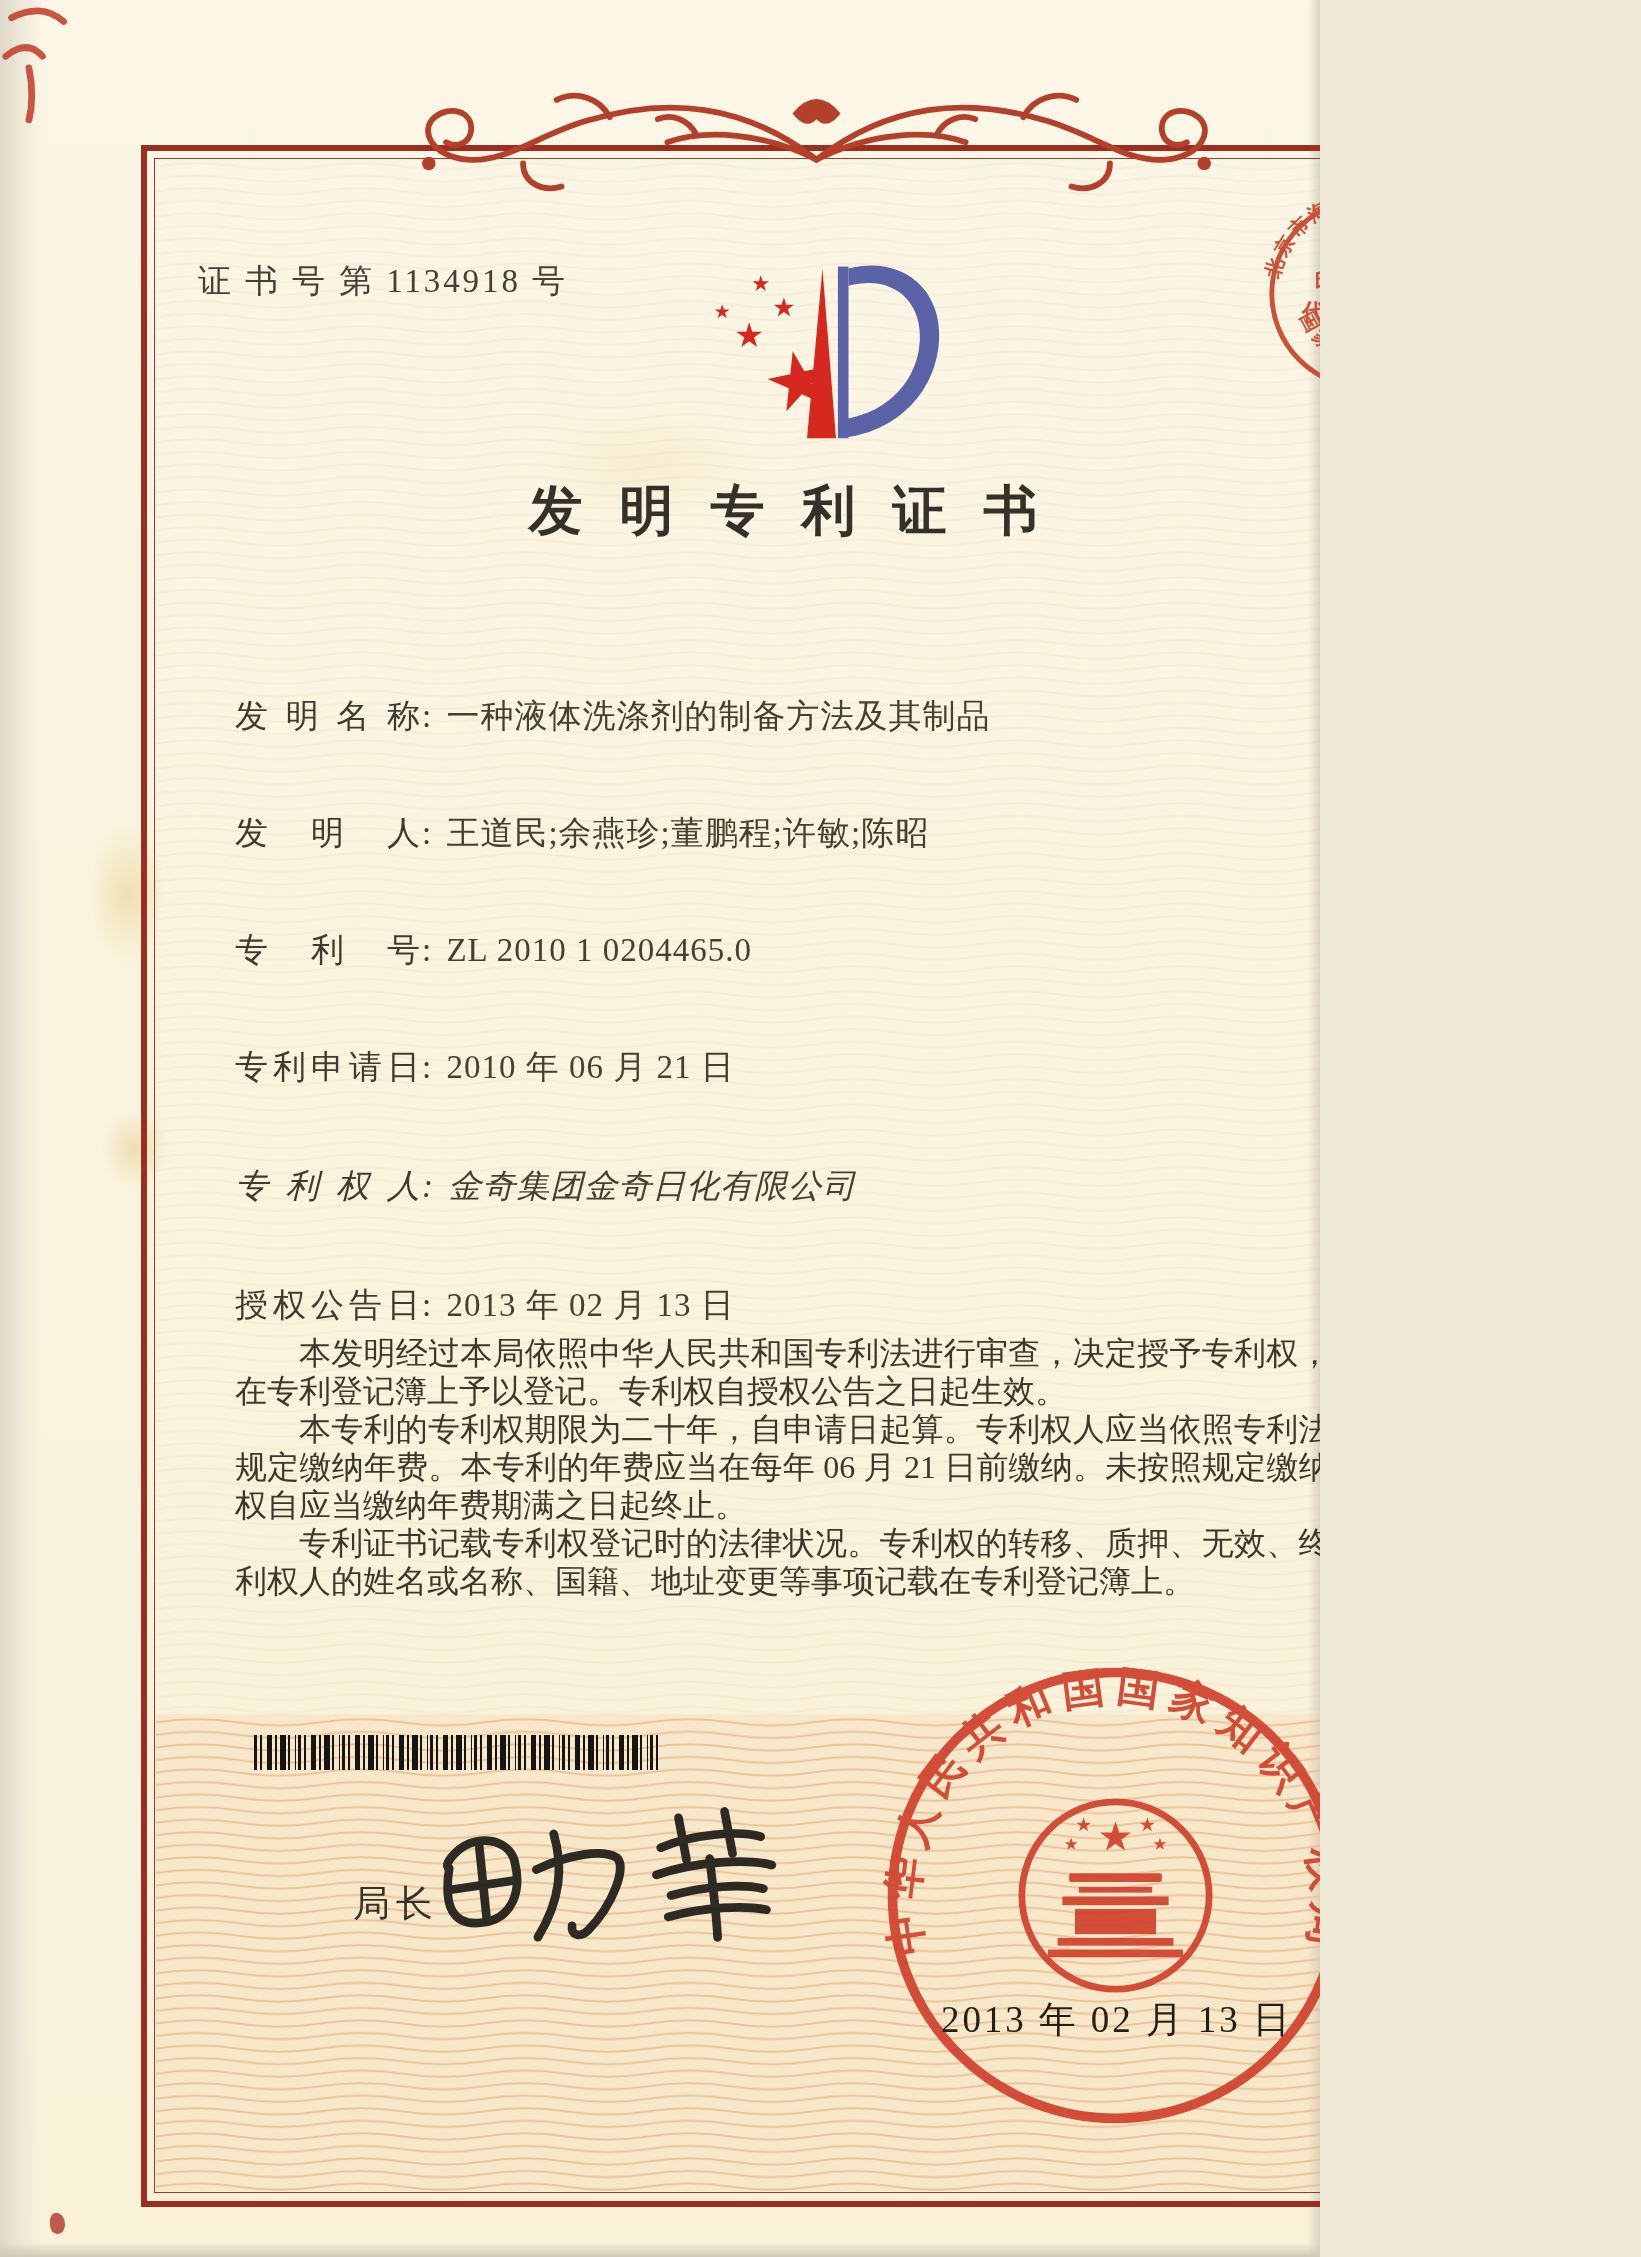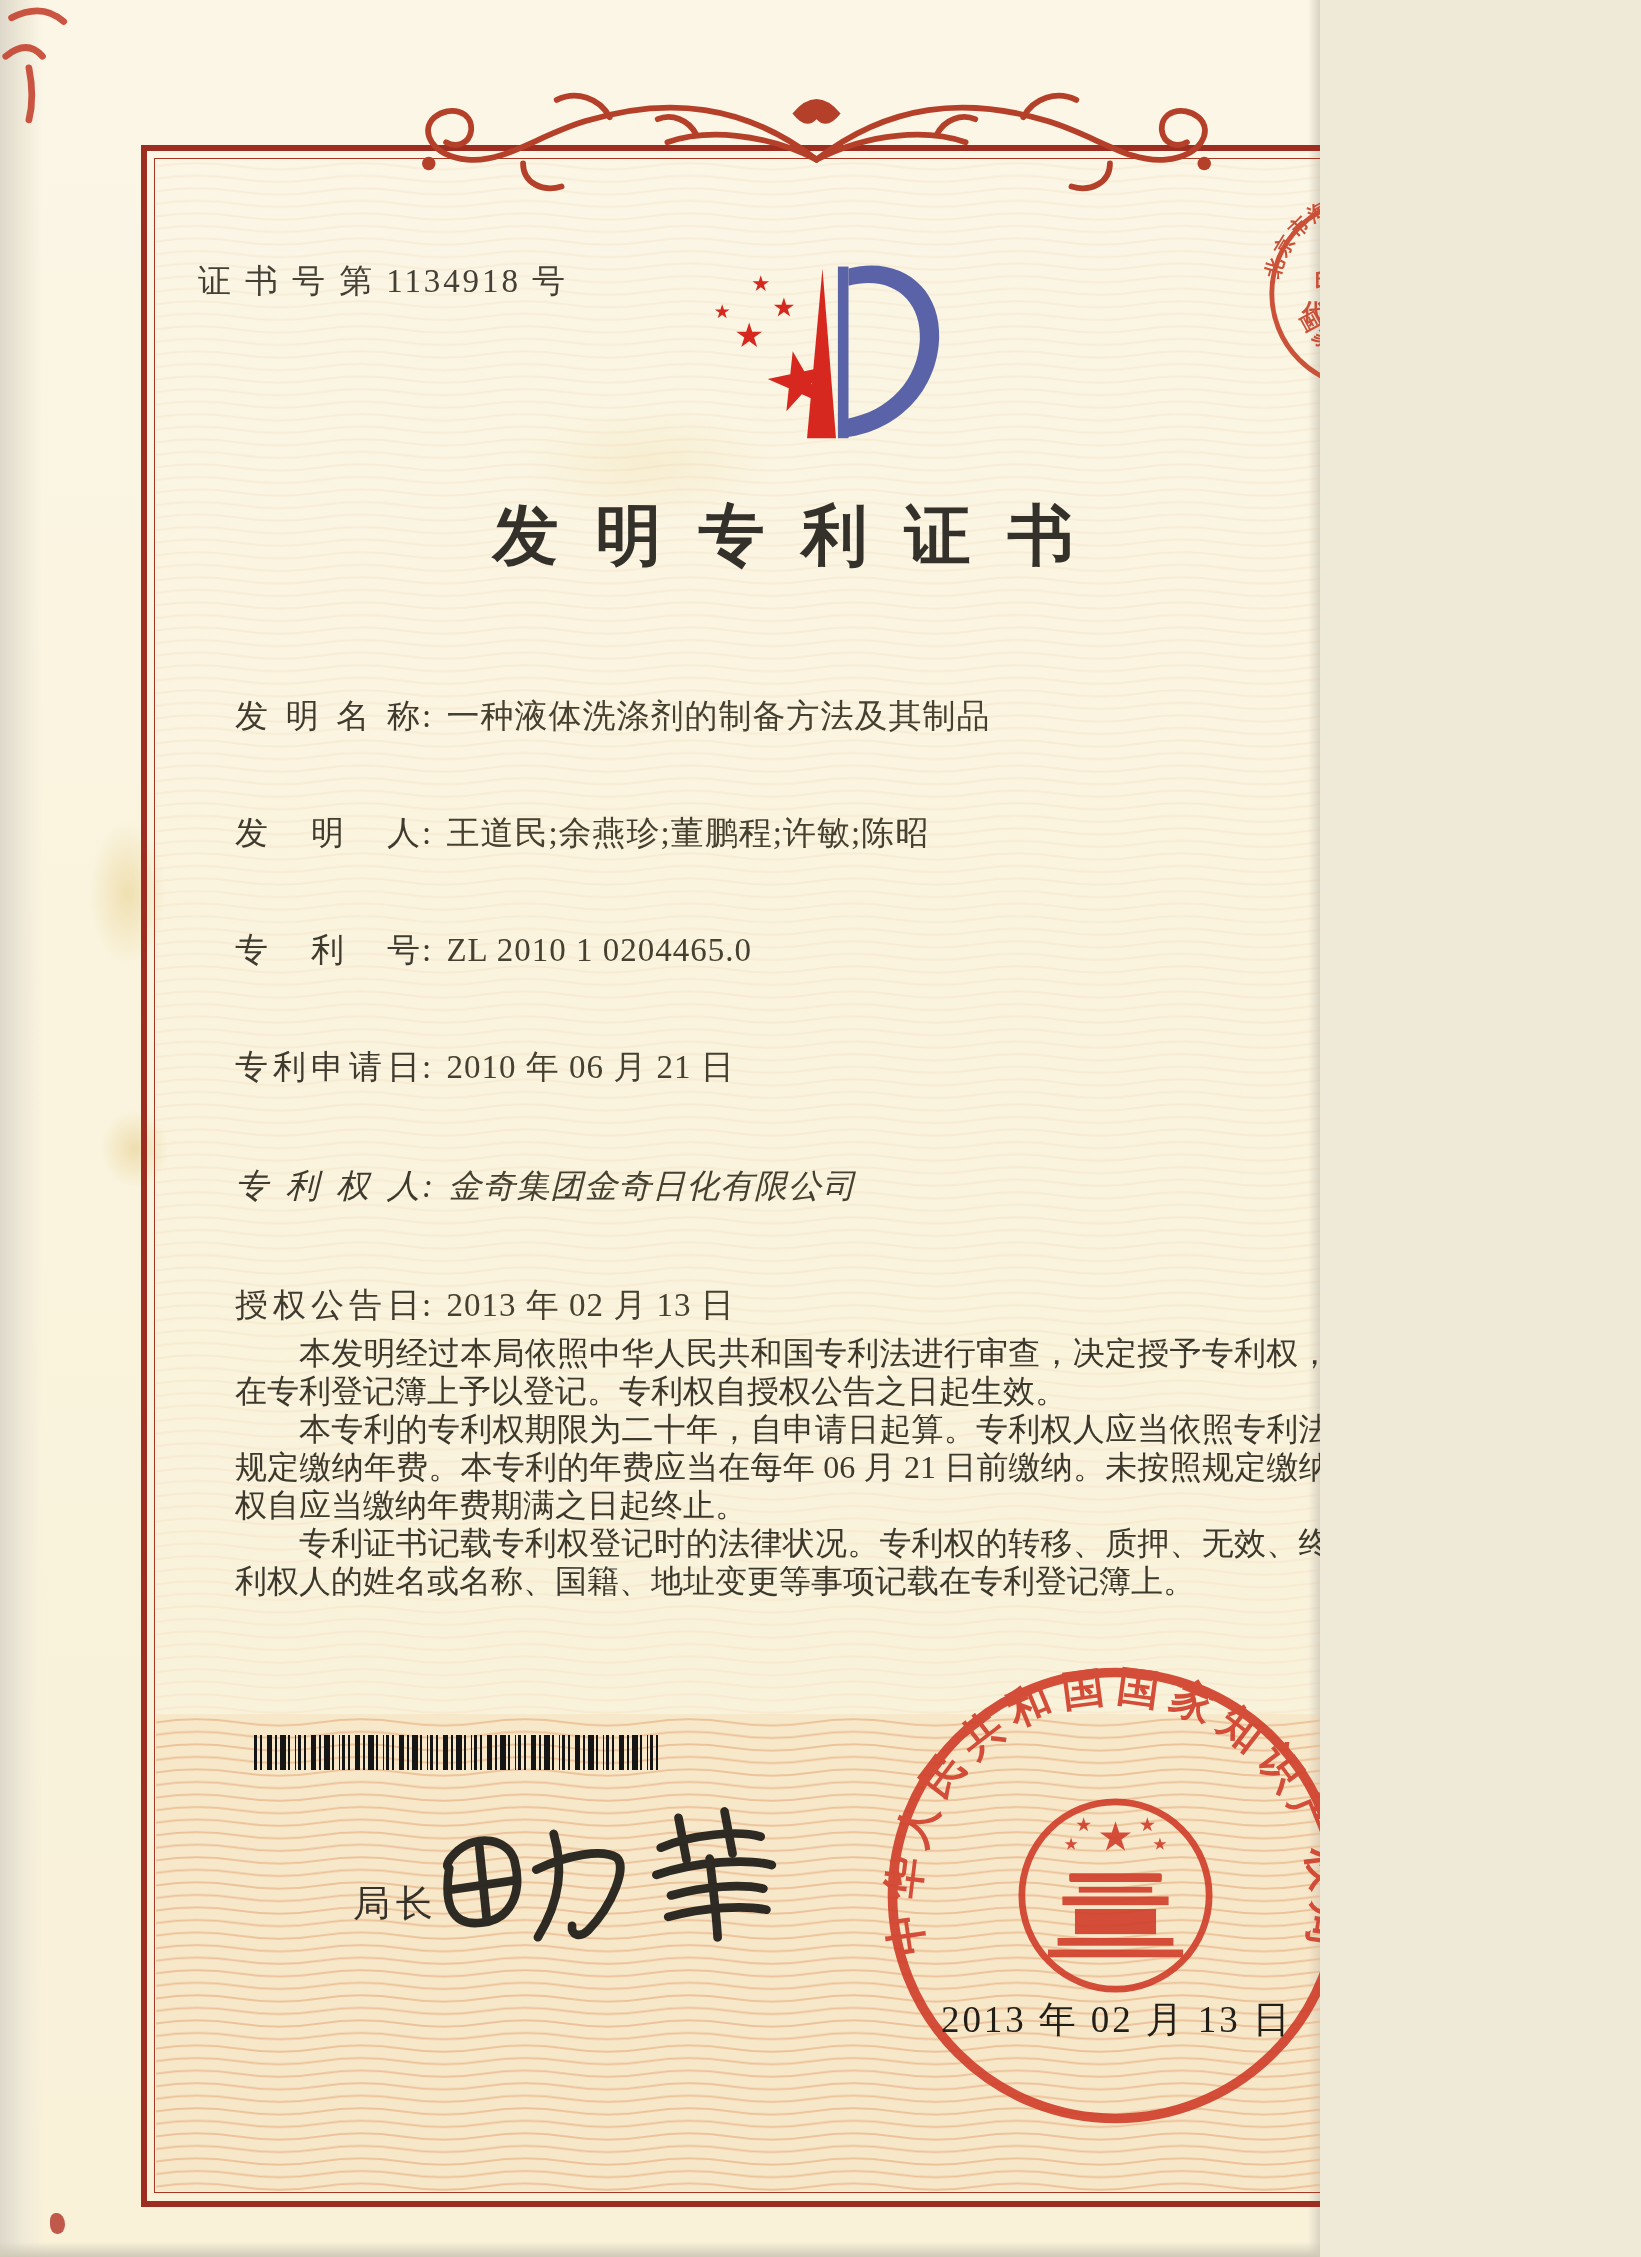--- a/index.html
+++ b/index.html
@@ -34,22 +34,22 @@
   
   .waves{left:156px;top:160px;z-index:1;}
   
   .ornament{left:377px;top:73px;width:879px;height:127px;z-index:3;}
   .corner-marks{left:0;top:0;width:135px;height:126px;z-index:3;}
   .corner-dot{left:50px;top:2213px;width:15.4px;height:21px;background:#b23326;border-radius:40% 60% 50% 50%;z-index:3;opacity:.8;}
   
   .cert-no{left:198px;top:259px;font-size:33px;letter-spacing:2.9px;color:#454036;z-index:4;}
   .logo{left:700px;top:247px;width:243px;height:205px;z-index:4;}
   .tax-stamp{left:1263px;top:191px;width:205px;height:205px;z-index:4;opacity:.93;}
-  .title{left:174px;top:491px;width:1255px;text-align:center;
-    font-size:66px;font-weight:700;letter-spacing:37px;color:#34312b;z-index:4;}
+  .title{left:174px;top:475px;width:1255px;text-align:center;
+    font-size:54px;font-weight:700;letter-spacing:37px;color:#34312b;z-index:4;}
   .fields{z-index:4;}
   .f-row{position:absolute;left:235px;font-size:33px;color:#403b2f;z-index:4;white-space:nowrap;margin-top:7px;}
   .f-label{display:inline-block;width:185px;text-align:justify;text-align-last:justify;}
   .f-colon{display:inline-block;margin-left:1.9px;}
   .f-value{display:inline-block;margin-left:15.4px;letter-spacing:1px;color:#45402f;}
   .row1{top:687px;} .row2{top:804px;} .row3{top:921px;}
   .row4{top:1038px;} .row5{top:1157px;font-style:italic;} .row6{top:1276px;}
   .body-text{left:235px;top:1334px;width:1289px;z-index:4;
     font-size:32px;line-height:38px;color:#3d382c;text-align:justify;}
   .body-text p{margin:0;text-indent:64px;}

